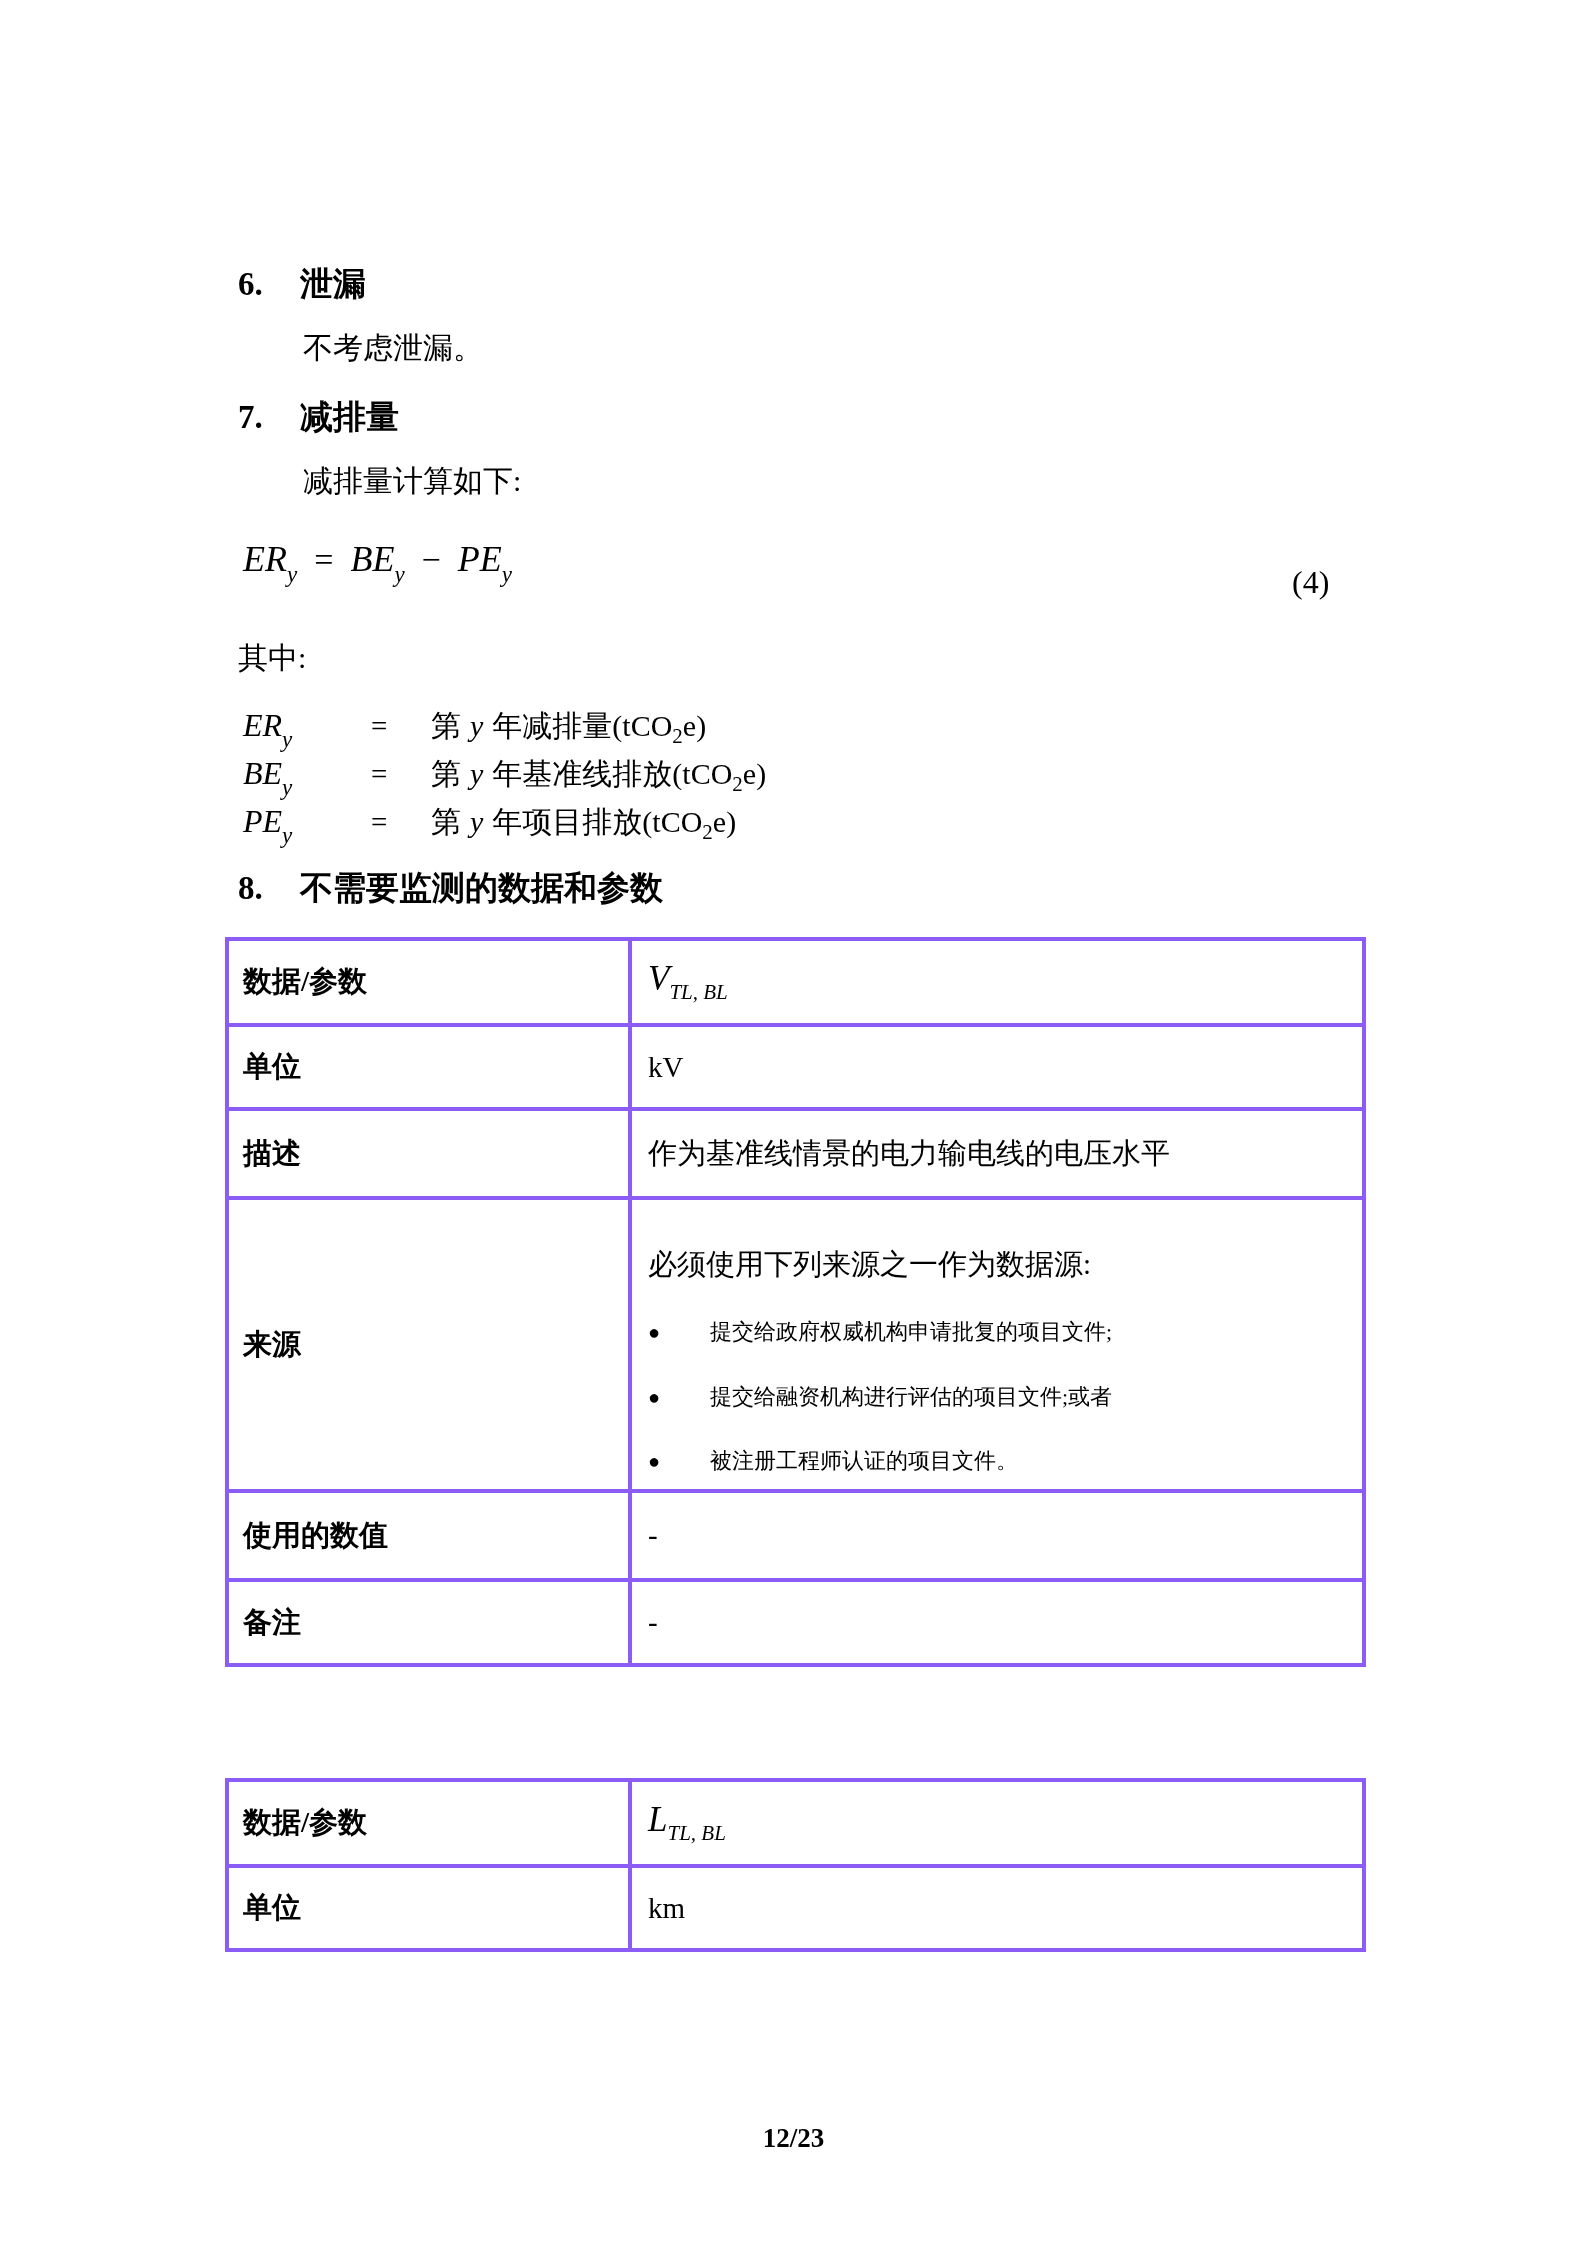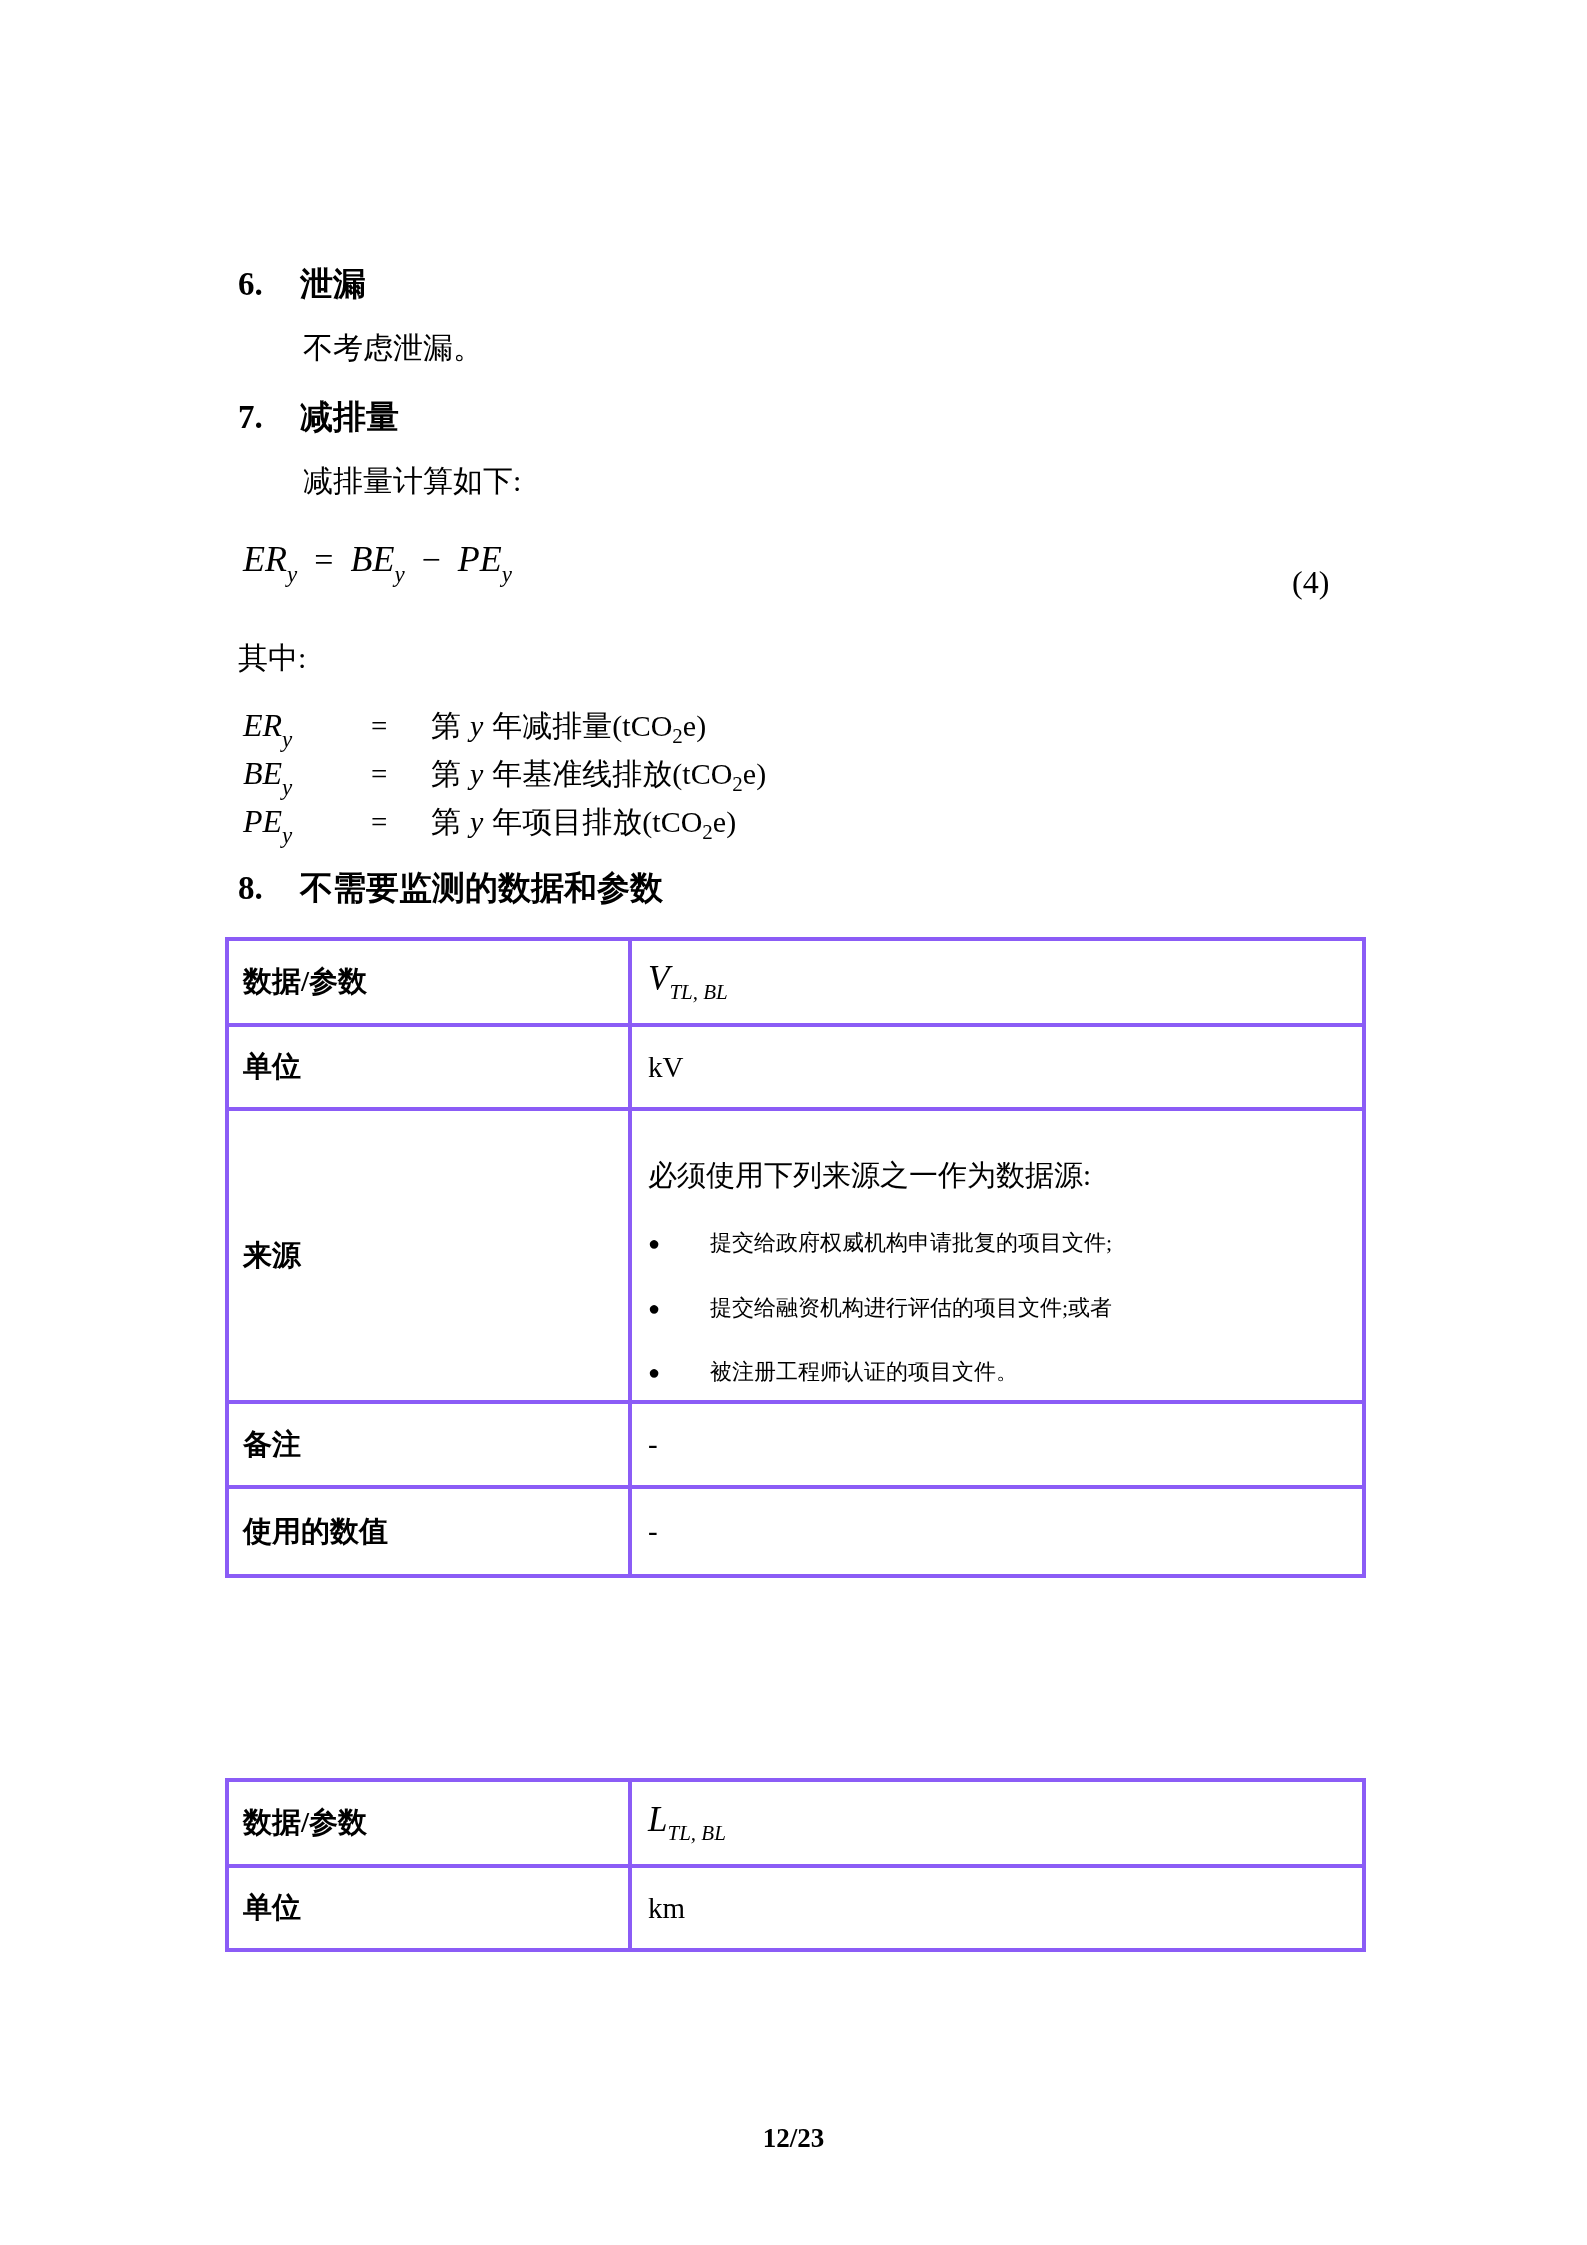--- a/index.html
+++ b/index.html
@@ -160,43 +160,47 @@
   <tbody>
       <tr>
     <td class="lbl" style="height:86px">数据/参数</td>
     <td class="val"><span class="param-main">V</span><span class="param-sub">TL, BL</span></td>
   </tr>
   <tr>
     <td class="lbl" style="height:84px">单位</td>
     <td class="val">kV</td>
   </tr>
   <tr>
+    <td class="lbl" style="height:89px">描述</td>
+    <td class="val">作为基准线情景的电力输电线的电压水平</td>
+  </tr>
+  <tr>
     <td class="lbl" style="height:293px; vertical-align:middle">来源</td>
     <td class="val-top">
       <p class="src-intro">必须使用下列来源之一作为数据源:</p>
       <div class="bullet-line">
         <span class="bullet">●</span>
         <span class="bullet-text">提交给政府权威机构申请批复的项目文件;</span>
       </div>
       <div class="bullet-line">
         <span class="bullet">●</span>
         <span class="bullet-text">提交给融资机构进行评估的项目文件;或者</span>
       </div>
       <div class="bullet-line">
         <span class="bullet">●</span>
         <span class="bullet-text">被注册工程师认证的项目文件。</span>
       </div>
     </td>
   </tr>
   <tr>
+    <td class="lbl" style="height:89px">使用的数值</td>
+    <td class="val">-</td>
+  </tr>
+  <tr>
     <td class="lbl" style="height:85px">备注</td>
-    <td class="val">-</td>
-  </tr>
-  <tr>
-    <td class="lbl" style="height:89px">使用的数值</td>
     <td class="val">-</td>
   </tr>
 </tbody>
   </table>
 
 <table class="ptable" style="top:1778px">
   <colgroup>
       <col style="width:403px">
       <col style="width:734px">
     </colgroup>

